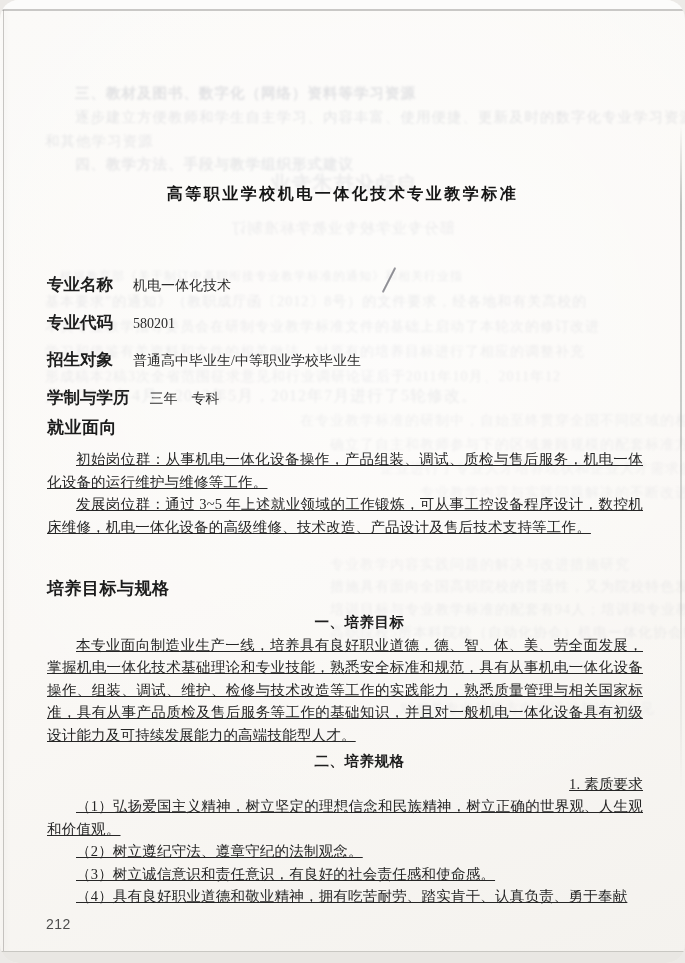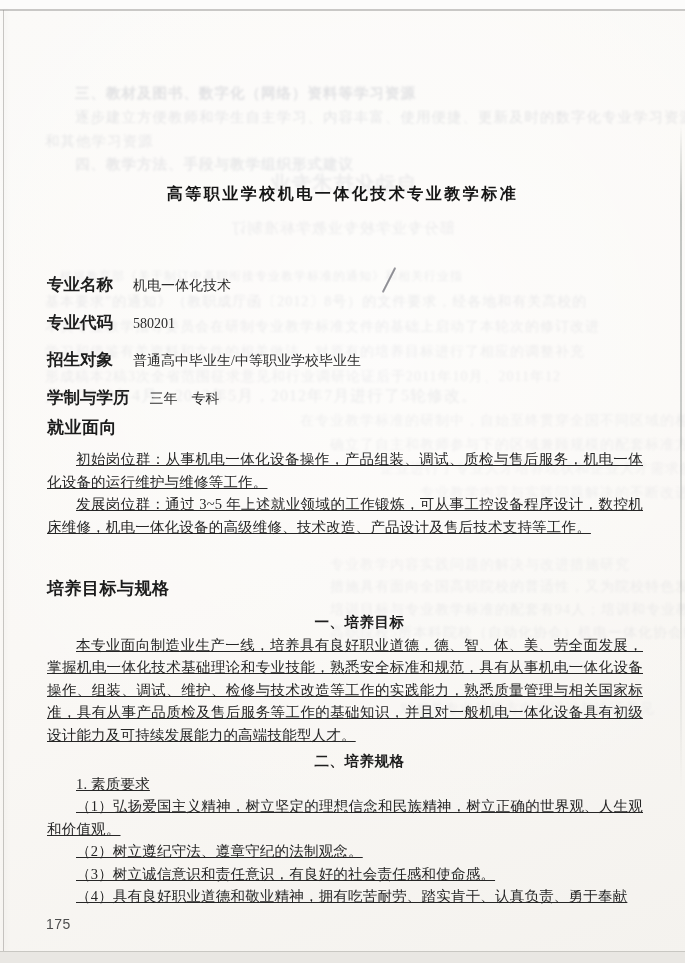--- a/index.html
+++ b/index.html
@@ -9,20 +9,21 @@
     background: #eceae7;
   }
   .page {
     position: relative;
     width: 685px; height: 963px;
     overflow: hidden;
     background:
       radial-gradient(ellipse 120% 90% at 55% 35%, rgba(255,255,255,0.55) 0%, rgba(255,255,255,0) 60%),
       linear-gradient(160deg, #fbfaf8 0%, #faf8f5 55%, #f4f2ee 100%);
     color: #262626;
+    border-radius: 19px;
   }
   
   .edge-top {
     position: absolute; top: 0; left: 0; right: 0; height: 9px;
     background: #fcfcfb;
     border-bottom: 2px solid rgba(125,123,120,0.40);
   }
   .edge-left {
     position: absolute; top: 10px; bottom: 12px; left: 3px; width: 1px;
     background: rgba(135,133,129,0.45);
@@ -95,21 +96,21 @@
     letter-spacing: 0.5px;
     text-align: center;
   }
   h3.sub-heading.gap-above { margin-top: 4px; }
   p.body {
     margin: 0; font-size: 14.5px; line-height: 22.5px;
     text-indent: 2em; text-align: justify; color: #262626;
     letter-spacing: 0.2px;
     text-decoration: underline;
   }
-  p.body.plain { text-align: left; }
+  p.body.plain { text-align: right; }
   .page-number {
     position: absolute; left: 46px; top: 916px;
     font-family: "Liberation Sans", "DejaVu Sans", sans-serif;
     font-size: 14px; letter-spacing: 0.5px; color: #4d4d4d;
   }
 </style>
 </head>
 <body>
 
 <div class="page">
@@ -175,15 +176,15 @@
     <h3 class="sub-heading">一、培养目标</h3>
     <p class="body">本专业面向制造业生产一线，培养具有良好职业道德，德、智、体、美、劳全面发展，掌握机电一体化技术基础理论和专业技能，熟悉安全标准和规范，具有从事机电一体化设备操作、组装、调试、维护、检修与技术改造等工作的实践能力，熟悉质量管理与相关国家标准，具有从事产品质检及售后服务等工作的基础知识，并且对一般机电一体化设备具有初级设计能力及可持续发展能力的高端技能型人才。</p>
     <h3 class="sub-heading gap-above">二、培养规格</h3>
     <p class="body plain">1. 素质要求</p>
     <p class="body">（1）弘扬爱国主义精神，树立坚定的理想信念和民族精神，树立正确的世界观、人生观和价值观。</p>
     <p class="body">（2）树立遵纪守法、遵章守纪的法制观念。</p>
     <p class="body">（3）树立诚信意识和责任意识，有良好的社会责任感和使命感。</p>
     <p class="body">（4）具有良好职业道德和敬业精神，拥有吃苦耐劳、踏实肯干、认真负责、勇于奉献</p>
   </section>
 
-  <div class="page-number">175</div>
+  <div class="page-number">212</div>
 
 </div>
 
 </body></html>

